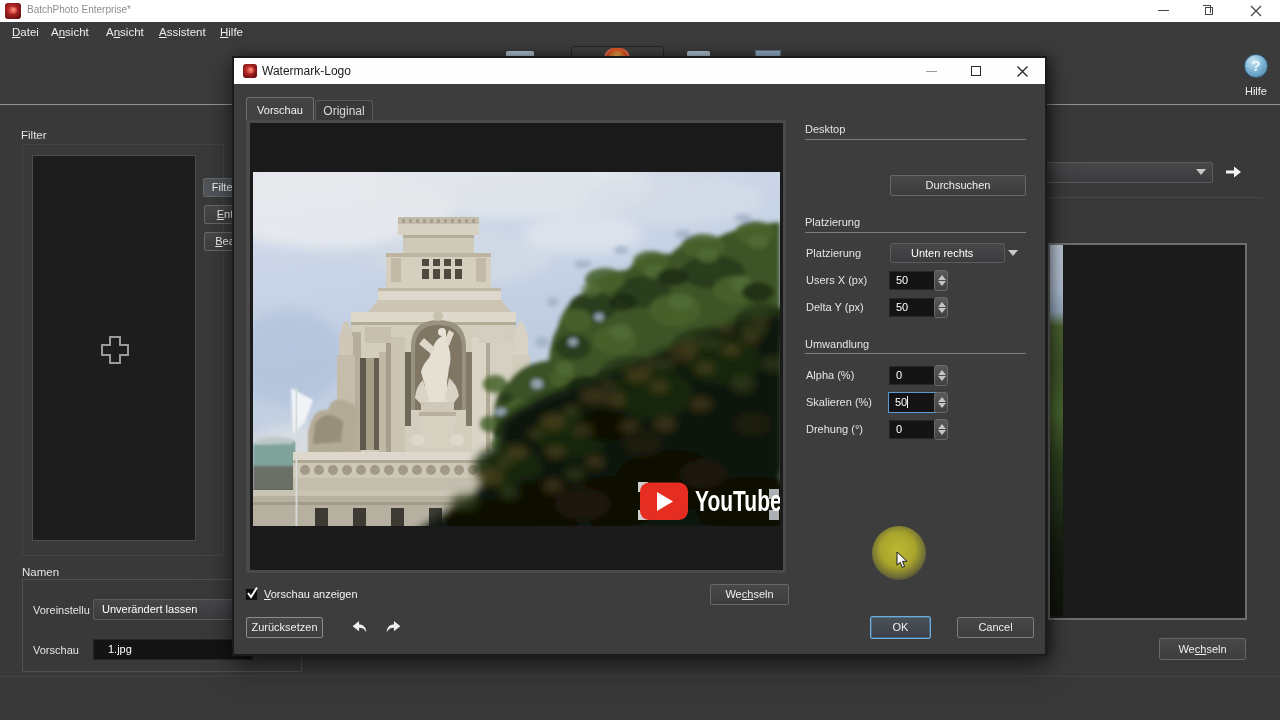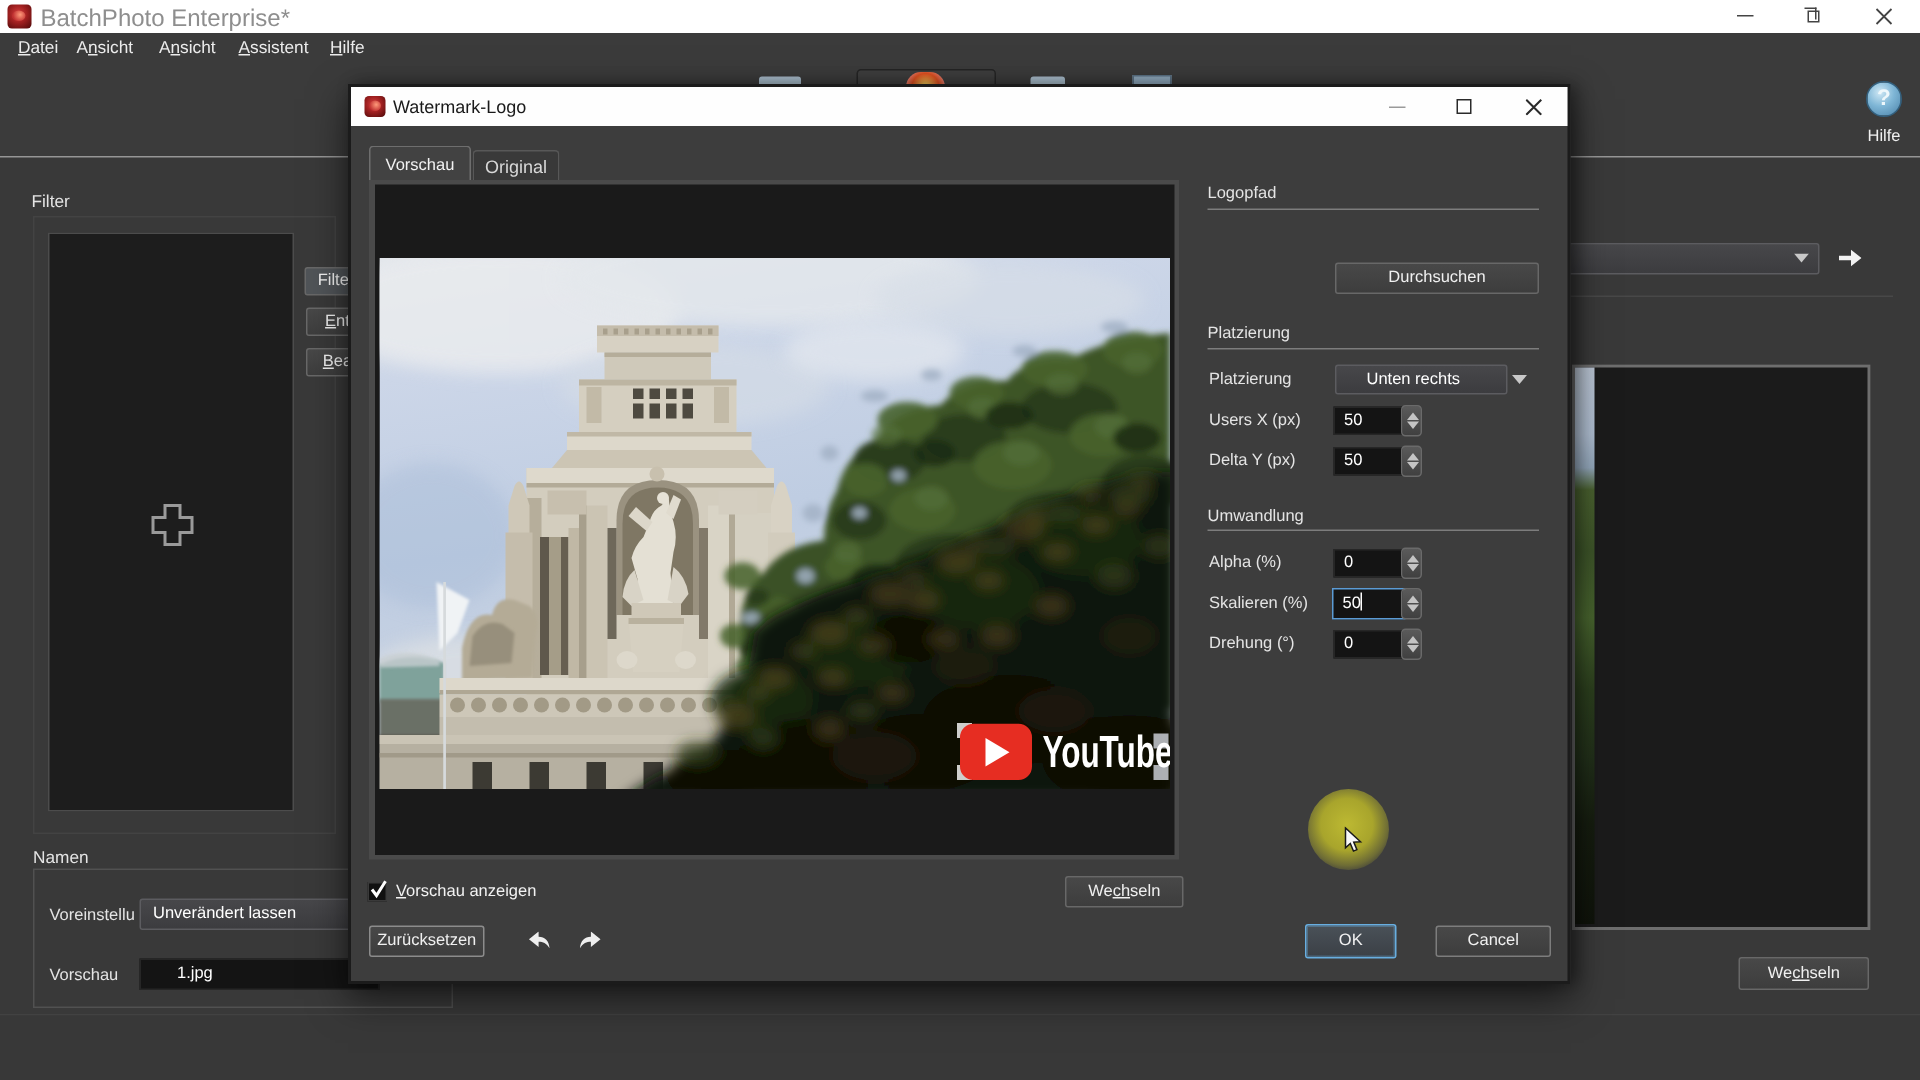--- a/index.html
+++ b/index.html
@@ -19,21 +19,21 @@
 </style>
 </head>
 <body>
 <div id="stage">
 
   <div class="abs" style="left:0;top:0;width:1280px;height:22px;background:#ffffff;"></div>
   <div class="abs" style="left:5px;top:3px;width:16px;height:16px;border-radius:3px;
        background:radial-gradient(circle at 45% 40%, #d84040 0%, #a02020 45%, #4a0808 100%);"></div>
   <div class="abs" style="left:8px;top:7px;width:9px;height:7px;border-radius:50%;
        background:radial-gradient(circle at 60% 40%, #ff9a7a, #c03030 70%);"></div>
-  <div class="abs" style="left:27px;top:4px;color:#8e8e8e;font-size:16px;">BatchPhoto Enterprise*</div>
+  <div class="abs" style="left:27px;top:4px;color:#8e8e8e;font-size:10px;">BatchPhoto Enterprise*</div>
 
   <div class="abs" style="left:1158px;top:10px;width:11px;height:1px;background:#444;"></div>
   <div class="abs" style="left:1205px;top:7px;width:8px;height:8px;border:1px solid #444;background:#fff;"></div>
   <div class="abs" style="left:1203px;top:5px;width:8px;height:8px;border:1px solid #444;border-bottom:none;border-left:none;"></div>
   <svg class="abs" style="left:1250px;top:5px;" width="12" height="12" viewBox="0 0 12 12">
     <path d="M1 1 L11 11 M11 1 L1 11" stroke="#444" stroke-width="1.2"></path>
     </svg>
 
   <div class="abs" style="left:0;top:22px;width:1280px;height:20px;background:#3b3b3b;"></div>
   <div class="abs" style="left:0;top:42px;width:1280px;height:63px;background:#3b3b3b;"></div>
@@ -65,21 +65,21 @@
   </svg>
   <div class="btn" style="left:203px;top:178px;width:42px;height:19px;line-height:17px;background:#505458;">Filter</div>
   <div class="btn" style="left:204px;top:205px;width:42px;height:19px;line-height:17px;"><u>E</u>nt</div>
   <div class="btn" style="left:204px;top:232px;width:42px;height:19px;line-height:17px;"><u>B</u>ea</div>
 
   <div class="abs" style="left:22px;top:566px;color:#e4e4e4;font-size:11.5px;">Namen</div>
   <div class="abs" style="left:22px;top:579px;width:280px;height:93px;border:1px solid #515151;"></div>
   <div class="lbl" style="left:33px;top:604px;">Voreinstellu</div>
   <div class="ddl" style="left:93px;top:599px;width:160px;height:21px;line-height:19px;padding-left:8px;">Unverändert lassen</div>
   <div class="lbl" style="left:33px;top:644px;">Vorschau</div>
-  <div class="inp" style="left:93px;top:639px;width:160px;height:21px;line-height:19px;padding-left:24px;">1.jpg</div>
+  <div class="inp" style="left:93px;top:639px;width:160px;height:21px;line-height:19px;padding-left:14px;">1.jpg</div>
 
   <div class="ddl" style="left:1040px;top:162px;width:173px;height:21px;"></div>
   <svg class="abs" style="left:1196px;top:169px;" width="10" height="7" viewBox="0 0 10 7">
       <path d="M0 0 h10 l-5 6 z" fill="#c8c8c8"></path>
     </svg>
   <svg class="abs" style="left:1226px;top:166px;" width="15" height="12" viewBox="0 0 15 12">
     <path d="M0 4.5 h8 v-4 l7 5.5 -7 5.5 v-4 h-8 z" fill="#f2f2f2"></path>
     </svg>
   <div class="abs" style="left:1040px;top:197px;width:222px;height:1px;background:#484848;"></div>
   <div class="abs" style="left:1048px;top:243px;width:199px;height:377px;background:#1b1b1b;border:2px solid #6e6e6e;"></div>
@@ -446,21 +446,21 @@
   <svg class="abs" style="left:352px;top:621px;" width="15" height="12" viewBox="0 0 17 14">
     <path d="M8 0 L8 4 C13 4 16 7 16.5 13 C14 9 11.5 8 8 8 L8 12 L0.5 6 Z" fill="#efefef"></path>
     </svg>
   <svg class="abs" style="left:386px;top:621px;" width="15" height="12" viewBox="0 0 17 14">
     <path d="M9 0 L9 4 C4 4 1 7 0.5 13 C3 9 5.5 8 9 8 L9 12 L16.5 6 Z" fill="#efefef"></path>
     </svg>
   <div class="btn" style="left:870px;top:616px;width:61px;height:23px;line-height:21px;
        border:1px solid #68aee0;background:linear-gradient(#4a5158,#3b4046);box-shadow:inset 0 0 0 1px rgba(104,174,224,0.35);">OK</div>
   <div class="btn" style="left:957px;top:617px;width:77px;height:21px;line-height:19px;border-color:#7d7d7d;">Cancel</div>
 
-  <div class="lbl" style="left:805px;top:123px;">Logopfad</div>
+  <div class="lbl" style="left:805px;top:123px;">Desktop</div>
   <div class="secln" style="left:805px;top:139px;width:221px;"></div>
   <div class="btn" style="left:890px;top:175px;width:136px;height:21px;line-height:19px;">Durchsuchen</div>
 
   <div class="lbl" style="left:805px;top:216px;">Platzierung</div>
   <div class="secln" style="left:805px;top:232px;width:221px;"></div>
   <div class="lbl" style="left:806px;top:247px;">Platzierung</div>
   <div class="ddl" style="left:890px;top:243px;width:115px;height:20px;line-height:18px;padding-left:20px;">Unten rechts</div>
   <svg class="abs" style="left:1008px;top:250px;" width="10" height="7" viewBox="0 0 10 7">
       <path d="M0 0 h10 l-5 6 z" fill="#c8c8c8"></path>
     </svg>

